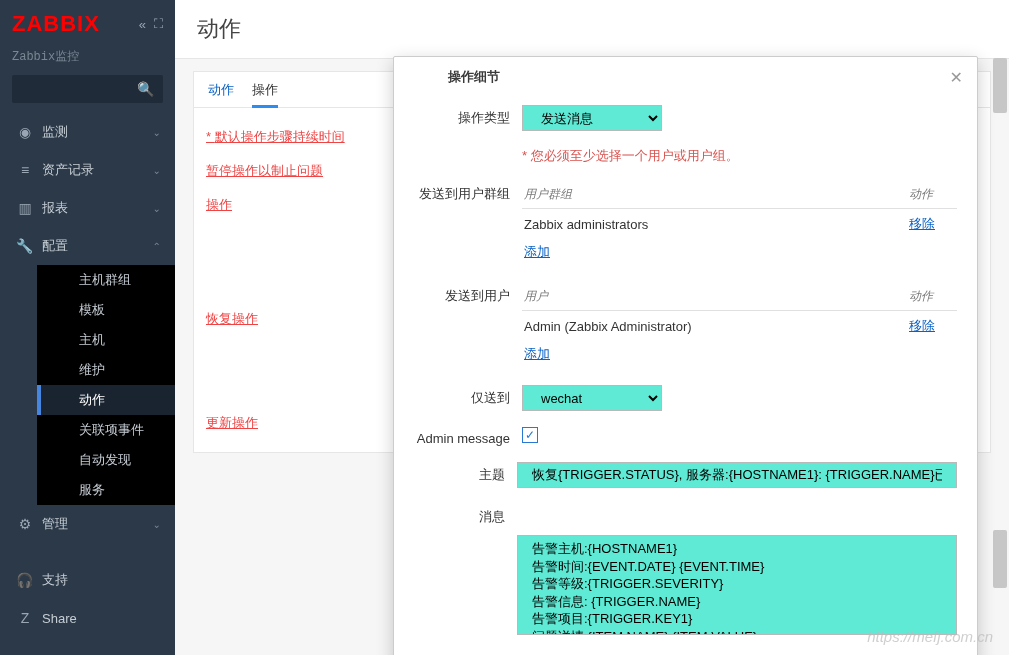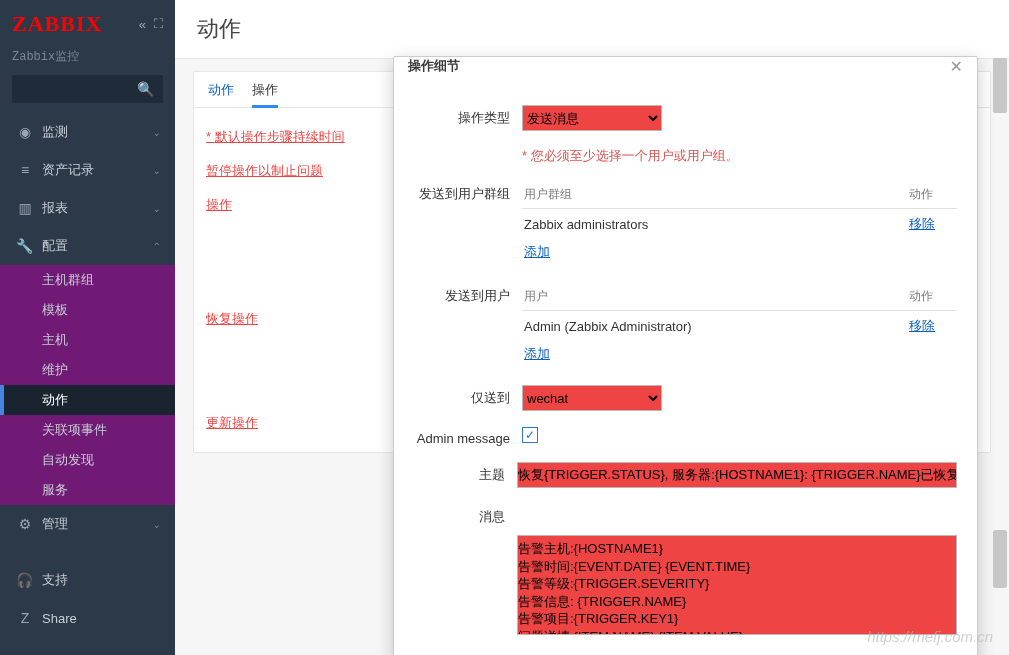--- a/index.html
+++ b/index.html
@@ -1,63 +1,63 @@
 <!DOCTYPE html>
 <html><head>
 <meta charset="utf-8">
 <style>
 * { box-sizing: border-box; margin: 0; padding: 0; font-family: Arial, "Microsoft YaHei", sans-serif; font-size: 13px; }
 body { background: #fff; overflow: hidden; width: 1009px; height: 655px; position: relative; }
 
 .sidebar { position: absolute; left: 0; top: 0; width: 175px; height: 655px; background: #2b3948; color: #c6cdd4; }
 .sb-head { height: 48px; display: flex; align-items: center; padding: 0 12px; }
-.logo { color: #ff0000; font-weight: bold; font-size: 22px; letter-spacing: 1px; font-family: Liberation Serif, serif; }
+.logo { color: #ff0000; font-weight: bold; font-size: 22px; letter-spacing: 1px; }
 .sb-head .collapse { margin-left: auto; color: #9aa6b3; cursor: pointer; }
 .sb-head .kiosk { margin-left: 8px; color: #9aa6b3; cursor: pointer; }
 .sb-sub { padding: 0 12px 10px; color: #7a8693; font-size: 12px; font-family: Liberation Mono, monospace; }
 .search { margin: 0 12px 10px; background: #1f2b38; height: 28px; display: flex; align-items: center; padding: 0 8px; border-radius: 2px; }
 .search .sp { flex: 1; }
 .search .si { color: #7a8693; font-size: 14px; }
 
 .nav-item { display: flex; align-items: center; height: 38px; padding: 0 14px; cursor: pointer; color: #c6cdd4; }
 .nav-item .icn { width: 22px; text-align: center; color: #9aa6b3; font-size: 14px; }
 .nav-item .lbl { flex: 1; margin-left: 6px; }
 .nav-item .chv { color: #7a8693; font-size: 10px; }
-.nav-sub { background: #701a75; }
+.nav-sub { background: #000000; margin-left: 37px; }
 .nav-sub .nav-sub-item { height: 30px; line-height: 30px; padding-left: 42px; color: #c6cdd4; cursor: pointer; position: relative; }
 .nav-sub .nav-sub-item.active { background: #1a2430; color: #fff; }
 .nav-sub .nav-sub-item.active::before { content: ''; position: absolute; left: 0; top: 0; bottom: 0; width: 4px; background: #4685e0; }
 
 .main { position: absolute; left: 175px; top: 0; right: 0; height: 655px; background: #f6f6f6; }
 .page-title { font-size: 22px; color: #444; padding: 14px 22px; background: #fff; border-bottom: 1px solid #e6e6e6; }
 .panel { margin: 12px 18px; background: #fff; border: 1px solid #e6e6e6; }
 .tabs { display: flex; border-bottom: 1px solid #e6e6e6; height: 36px; align-items: center; padding: 0 14px; gap: 18px; }
 .tab { color: #0b61c4; cursor: pointer; height: 36px; line-height: 36px; }
 .tab.active { color: #333; border-bottom: 3px solid #2d8cf0; }
 .form-rows { padding: 12px; }
 .frow { display: flex; align-items: center; height: 34px; }
 .frow .flabel { width: 170px; text-align: left; padding-right: 10px; color: #ef4444; text-decoration: underline; }
 .req::before { content: "* "; color: #d9534f; }
 .watermark { position: absolute; right: 16px; bottom: 10px; color: #bbb; font-size: 15px; font-style: italic; opacity: 0.7; }
 
 
 .overlay { position: absolute; left: 175px; top: 48px; right: 0; bottom: 0; }
 .modal { position: absolute; left: 218px; top: 8px; width: 585px; background: #fff; border: 1px solid #ccc; box-shadow: 0 5px 18px rgba(0,0,0,.2); border-radius: 2px; }
-.modal-head { display: flex; height: 40px; padding: 0 14px; }
+.modal-head { display: flex; align-items: center; height: 40px; padding: 0 14px; margin-left: 40px; }
 .modal-title { font-weight: bold; color: #3a3a3a; }
 .modal-close { margin-left: auto; color: #999; cursor: pointer; font-size: 16px; }
 .modal-body { padding: 8px 20px 4px; }
 .mrow { display: flex; align-items: flex-start; margin-bottom: 16px; }
 .mlabel { width: 108px; text-align: right; padding-right: 12px; color: #333; padding-top: 4px; }
 .mval { flex: 1; }
-select, input[type=text], textarea { border: 1px solid #b9b9b9; background: #ef4444; padding: 4px 0; font-size: 13px; font-family: inherit; }
+select, input[type=text], textarea { border: 1px solid #b9b9b9; background: #5eead4; padding: 4px 14px; font-size: 13px; font-family: inherit; }
 select { height: 26px; width: 140px; }
 .err { color: #d9534f; }
 .tbl { width: 100%; border-collapse: collapse; }
-.tbl th { text-align: left; color: #7a7a7a; font-weight: normal; border-bottom: 1px solid #e0e0e0; padding: 5px 2px; font-size: 12px; }
+.tbl th { text-align: left; color: #7a7a7a; font-weight: normal; border-bottom: 1px solid #e0e0e0; padding: 5px 2px; font-size: 12px; font-style: italic; }
 .tbl td { padding: 6px 2px; color: #333; }
 .tbl .actcol { width: 50px; text-align: left; }
 .link { color: #0b61c4; cursor: pointer; }
 .underline { text-decoration: underline; }
 .addrow td { padding-top: 4px; }
 input.subject { width: 440px; height: 26px; }
 textarea.msg { width: 440px; height: 100px; resize: none; overflow: hidden; line-height: 1.35; margin-top: 31px; }
 .modal-foot { display: flex; justify-content: flex-end; gap: 8px; padding: 8px 18px 14px; }
 .btn { height: 28px; padding: 0 14px; border-radius: 2px; cursor: pointer; border: 1px solid; }
 .btn-primary { background: #2878d4; color: #fff; border-color: #2269bd; }

